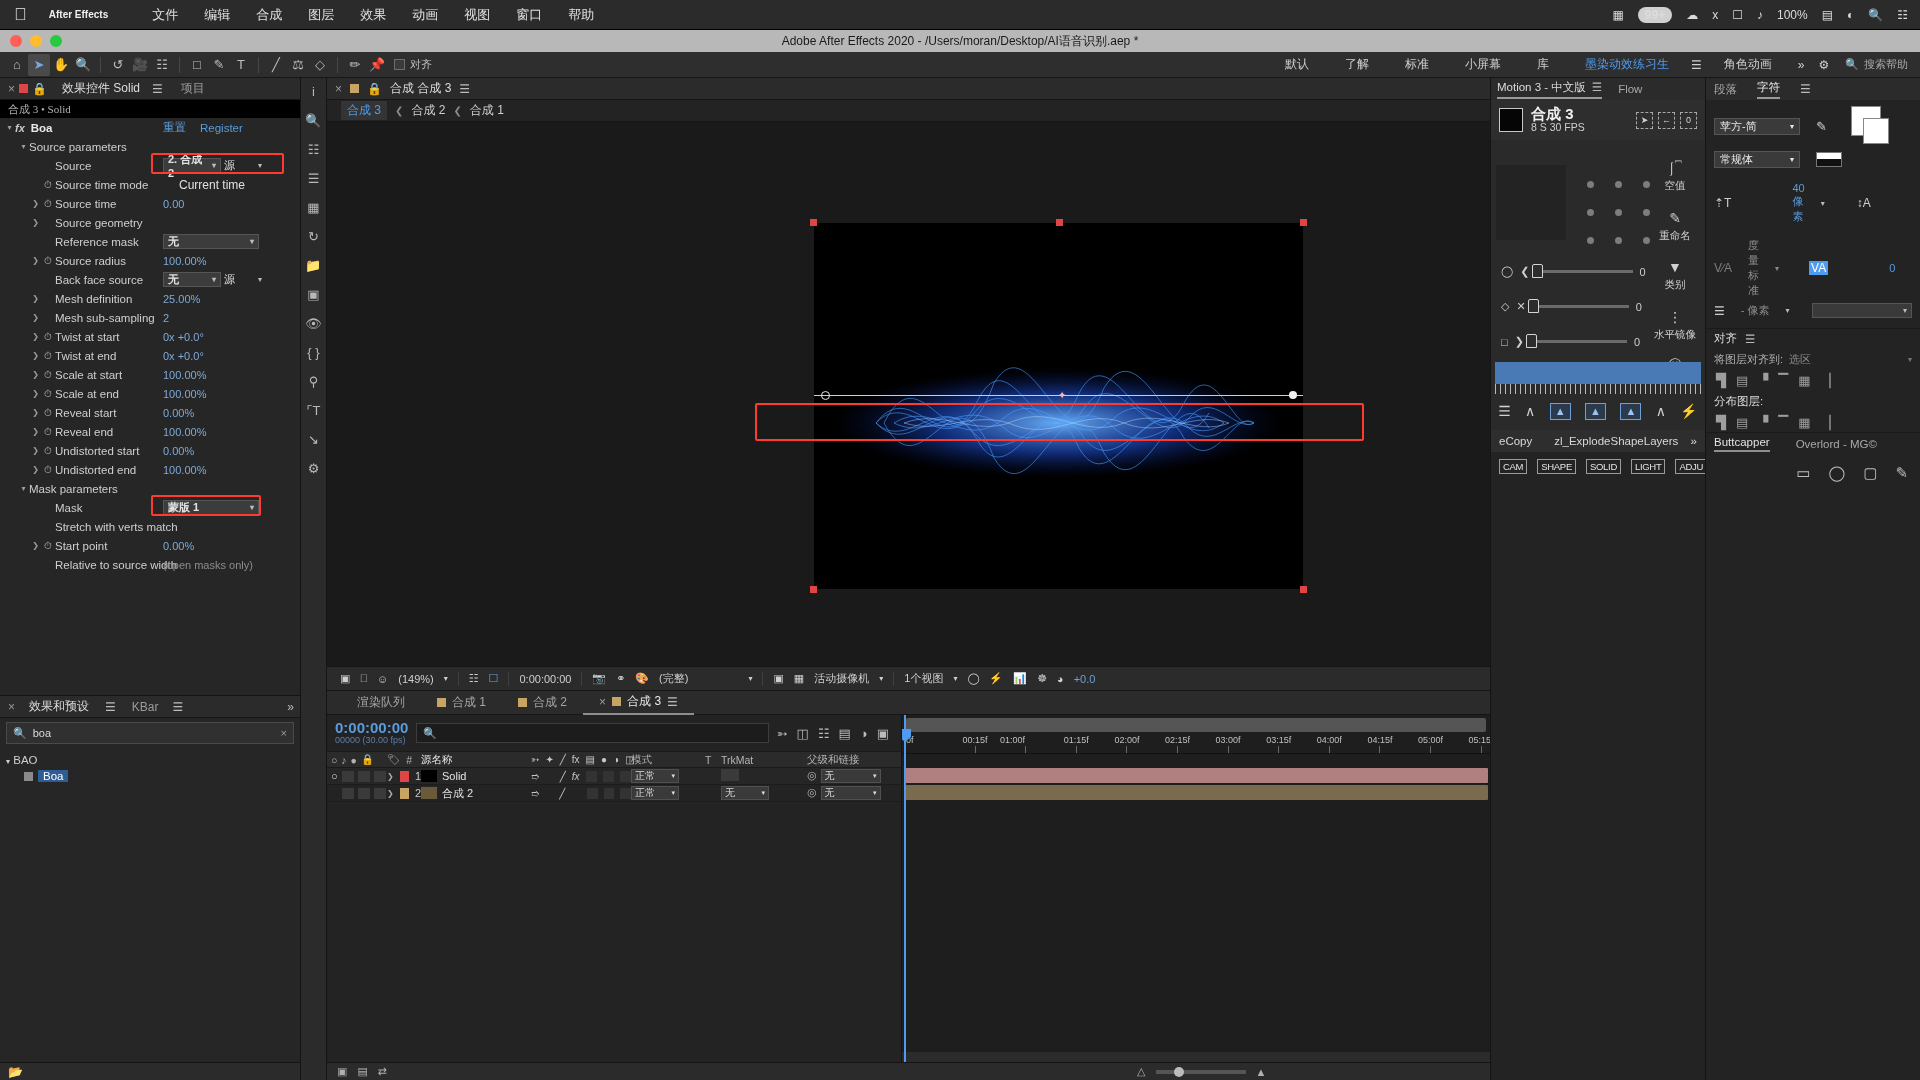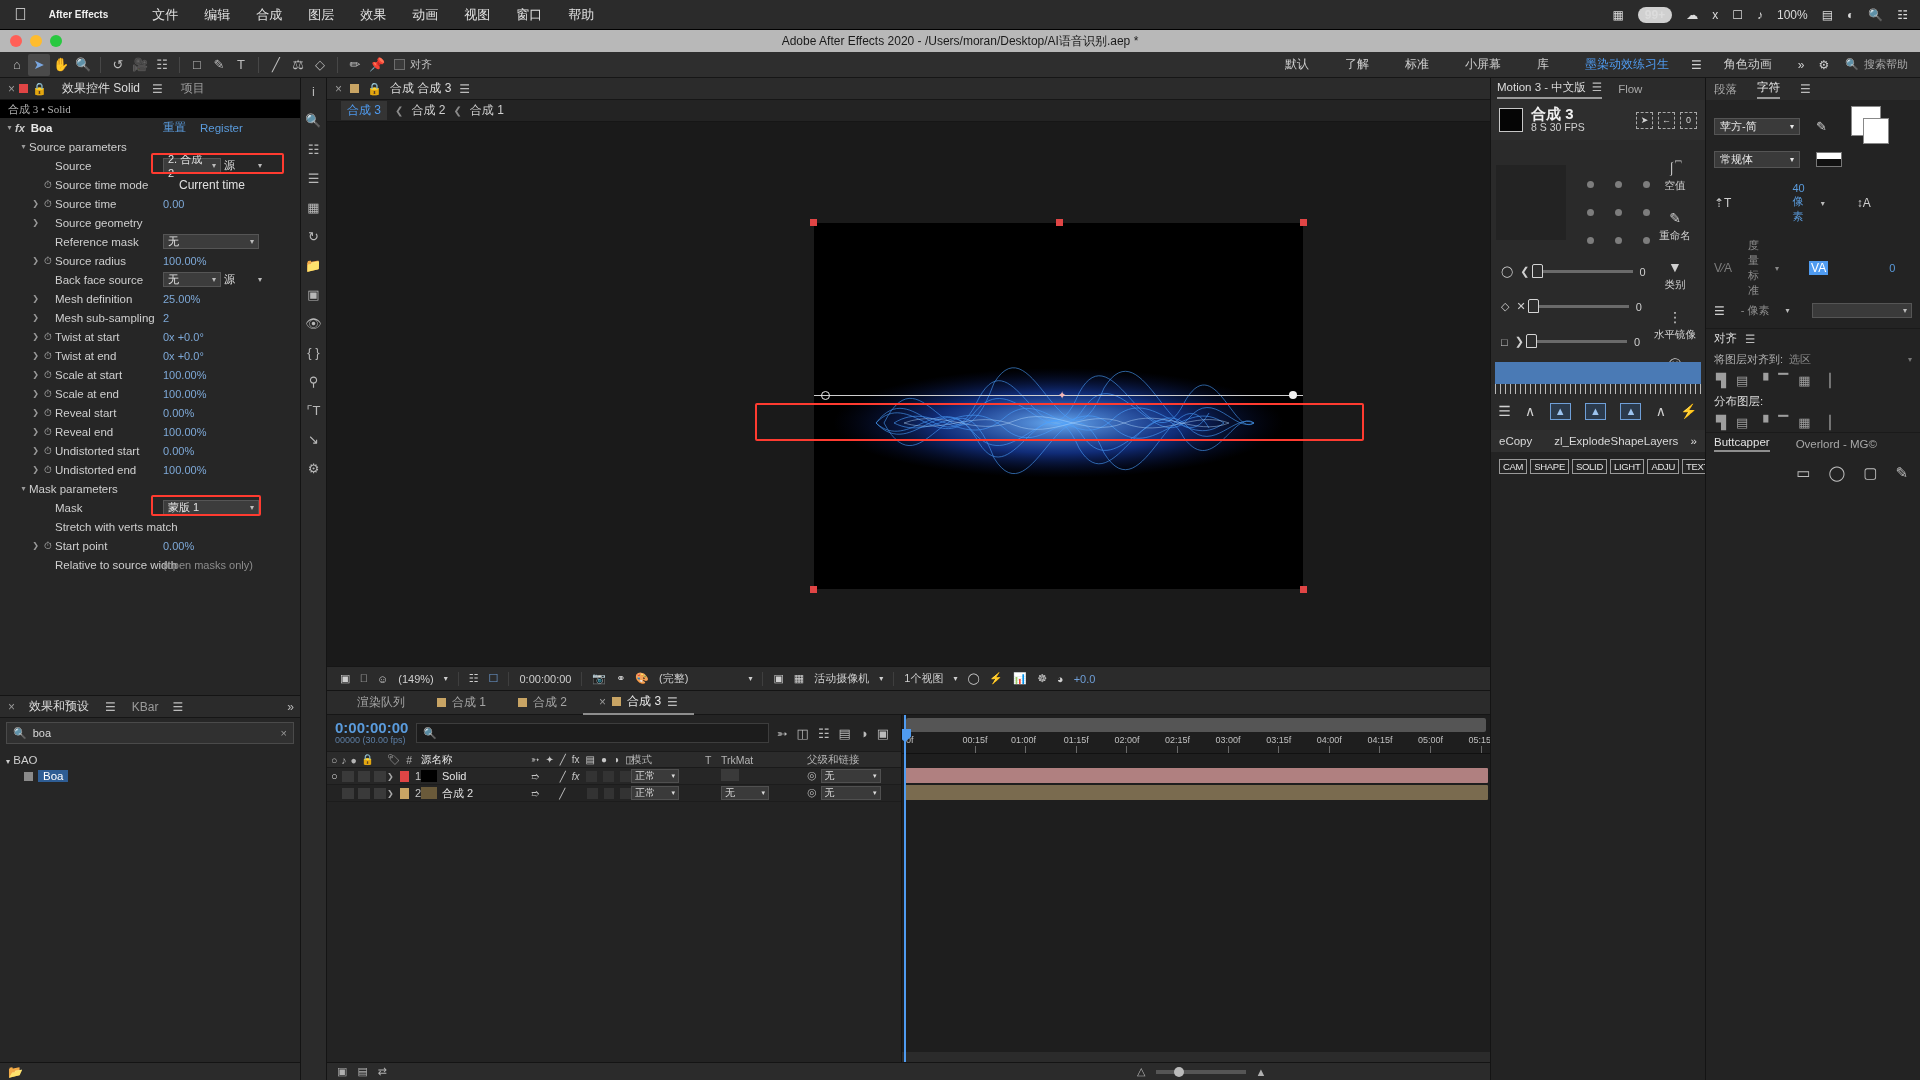--- a/index.html
+++ b/index.html
@@ -50,21 +50,21 @@
   .ec-head { height:18px; font-size:11px; color:#b0b0b0; padding:2px 0 0 8px; background:#000000;font-family:Liberation Serif, serif;}
   .ec-list { flex:1; overflow:hidden; position:relative;}
   .row { height:19px; display:flex; align-items:center; font-size:11.5px; position:relative;}
   .row .lbl { color:#cfcfcf; white-space:nowrap;}
   .row .val { position:absolute; left:163px; color:#7ea9d8; font-size:11px;}
   .row .valw { position:absolute; left:179px; color:#e0e0e0; font-size:12px;}
   .arrow { width:11px; text-align:center; color:#9a9a9a; font-size:8px; flex:0 0 11px;}
   .stopw { width:14px; flex:0 0 14px; text-align:center; color:#b5b5b5; font-size:10px;}
   .fxicon { color:#c9c9c9; font-style:italic; font-weight:bold; margin-right:6px; font-size:11px;}
   .dd { position:absolute; left:163px; height:15px; background:#3c3c3c; border:1px solid #555;
-        display:flex; align-items:center; padding:0 4px; color:#e2e2e2; font-size:11px; }
+        display:flex; align-items:center; padding:0 4px; color:#e2e2e2; font-size:11px;font-weight:bold; }
   .dd .cv { margin-left:auto; font-size:8px; color:#bbb; padding-left:6px;}
   .hl { position:absolute; border:2px solid #ff3b30; border-radius:2px; pointer-events:none;}
   .link { color:#5a9bdc; }
 
   
   .lbottom { height:385px; background:#262626; border-top:1px solid #141414; display:flex; flex-direction:column;}
   .srchrow { height:22px; display:flex; align-items:center; gap:6px; background:#303030;
              margin:4px 6px; border:1px solid #4a4a4a; padding:0 6px; font-size:11px; color:#d8d8d8;}
   .tree { font-size:11.5px; padding:4px 0 0 6px; }
   .tree .t1 { color:#cfcfcf; padding:2px 0; }
@@ -157,21 +157,21 @@
           background:#2d2d2d; border-radius:2px 2px 0 0;}
   .m3strip { position:absolute; left:4px; right:4px; height:22px; background:#4a7ab5;}
   .m3teeth { position:absolute; left:4px; right:4px; height:10px;
       background:repeating-linear-gradient(to right,#b9b9b9 0 1px,#2a2a2a 1px 5px);}
   .m3btns { position:absolute; left:0; right:0; height:26px; display:flex; align-items:center;
             justify-content:space-around; color:#d0d0d0; font-size:14px;}
   .ebtn { width:21px; height:17px; border:1px solid #6f9fd8; display:flex; align-items:center;
           justify-content:center; background:#2b3a4c; color:#9cc3ef; font-size:11px;}
   .ecopy { height:22px; display:flex; align-items:center; background:#2e2e2e; font-size:11.5px;
            color:#d8d8d8; padding:0 8px; gap:0;}
-  .camrow { height:28px; display:flex; align-items:center; gap:3px; padding-left:8px;}
+  .camrow { height:28px; display:flex; align-items:center; gap:10px; padding-left:8px;}
   .cambtn { border:1px solid #9a9a9a; font-size:9.5px; color:#e4e4e4; padding:1px 3px; letter-spacing:-0.3px;}
 
   
   .farcol { width:215px; background:#232323; border-left:1px solid #141414; display:flex; flex-direction:column;}
   .chead { height:22px; display:flex; align-items:center; gap:20px; padding-left:8px; background:#2b2b2b;}
   .chead .t { font-size:11.5px; color:#a8a8a8;}
   .chead .t.active { color:#e6e6e6; border-bottom:2px solid #9a9a9a; padding-bottom:2px;}
   .cbody { padding:6px 8px; display:flex; flex-direction:column; gap:5px;}
   .fontdd { height:17px; background:#3a3a3a; border:1px solid #555; display:flex; align-items:center;
             padding:0 5px; font-size:11px; color:#e8e8e8; width:86px;}
@@ -746,21 +746,21 @@
               </div>
           </div>
 
           <div class="tlright">
             <div class="ruler">
               <div class="rulertop"></div>
               <div id="ticks">
                   <span class="tick" style="left: 4px;">0f</span>
                   <span class="tick" style="left: 60.6px;">00:15f</span>
                   <span class="tickline" style="left: 72.6px;"></span>
-                  <span class="tick" style="left: 109px;">01:00f</span>
+                  <span class="tick" style="left: 98px;">01:00f</span>
                   <span class="tickline" style="left: 123.2px;"></span>
                   <span class="tick" style="left: 161.8px;">01:15f</span>
                   <span class="tickline" style="left: 173.8px;"></span>
                   <span class="tick" style="left: 212.4px;">02:00f</span>
                   <span class="tickline" style="left: 224.4px;"></span>
                   <span class="tick" style="left: 263px;">02:15f</span>
                   <span class="tickline" style="left: 275px;"></span>
                   <span class="tick" style="left: 313.6px;">03:00f</span>
                   <span class="tickline" style="left: 325.6px;"></span>
                   <span class="tick" style="left: 364.2px;">03:15f</span>

